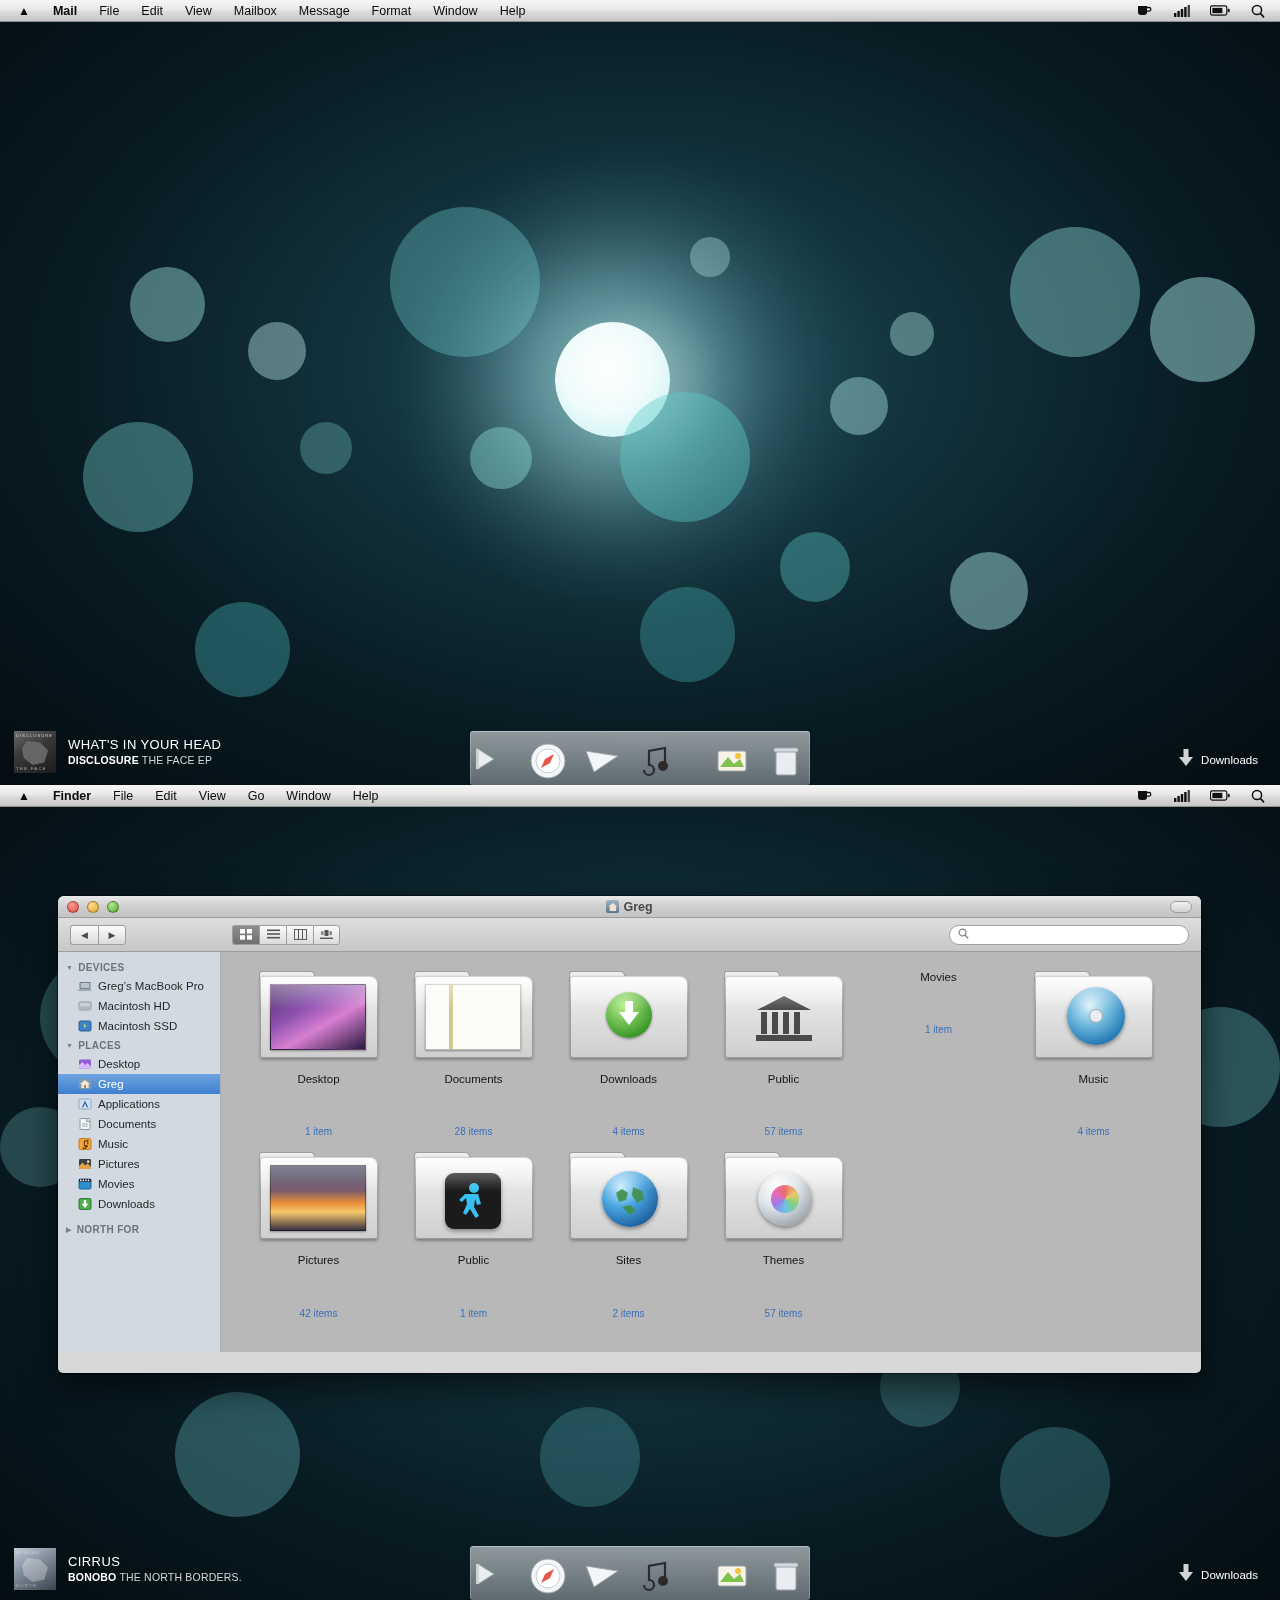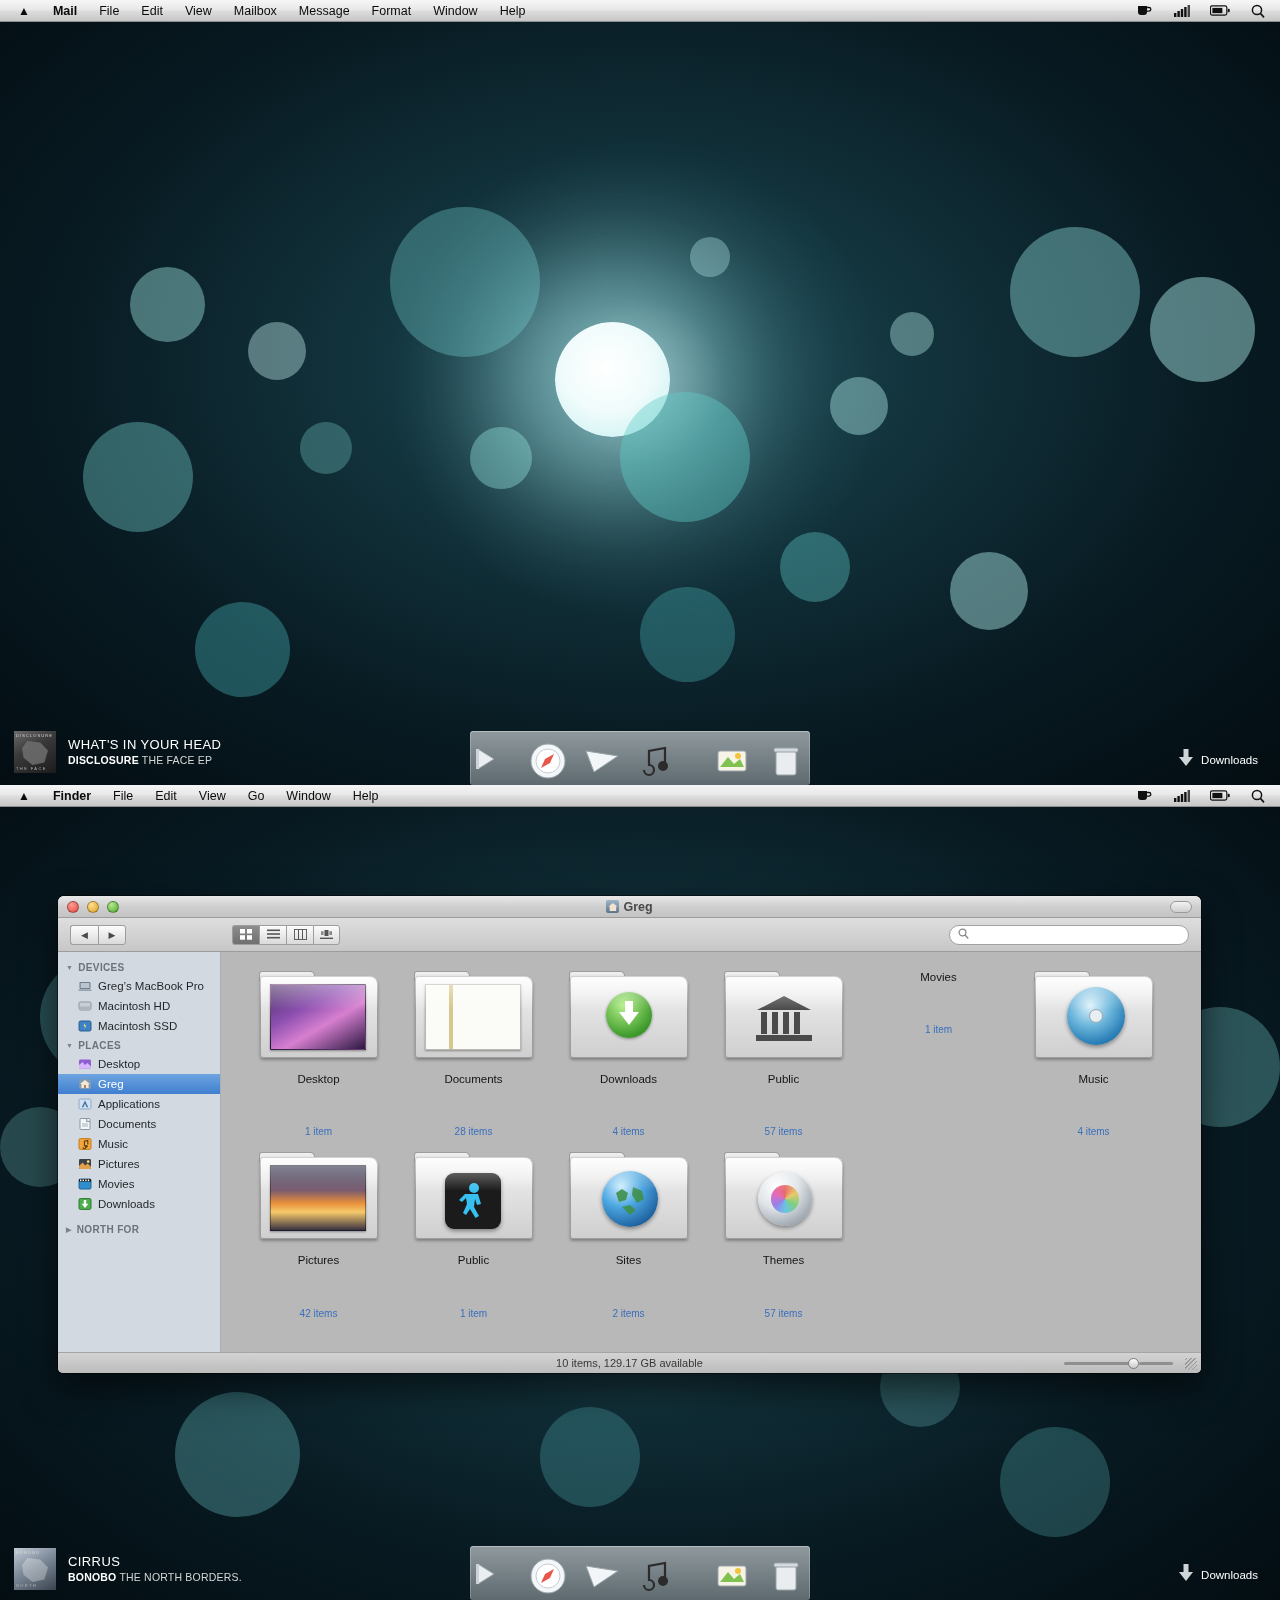--- a/index.html
+++ b/index.html
@@ -705,22 +705,13 @@
             <div class="f-shine"></div>
           </div>
           <div class="lbl">Themes</div>
           <div class="cnt">57 items</div>
         </div>
 
       </div>
     </div>
   </div>
 
-  <div class="statusbar">
-    <span>10 items, 129.17 GB available</span>
-    <div class="zoomslider">
-      <span class="zs-track"></span>
-      <span class="zs-knob"></span>
-      <span class="zs-track" style="width:34px;"></span>
-    </div>
-    <div class="grip"></div>
-  </div>
 </div>
 
 </body></html>

